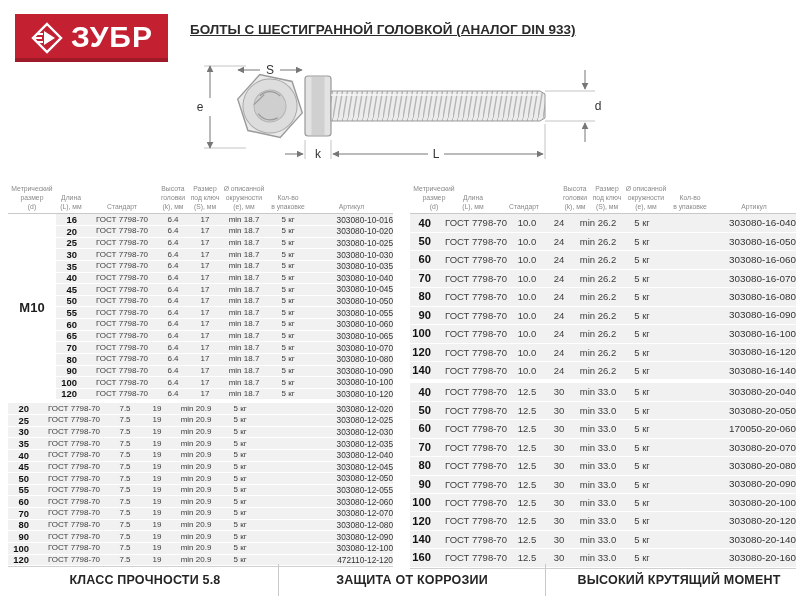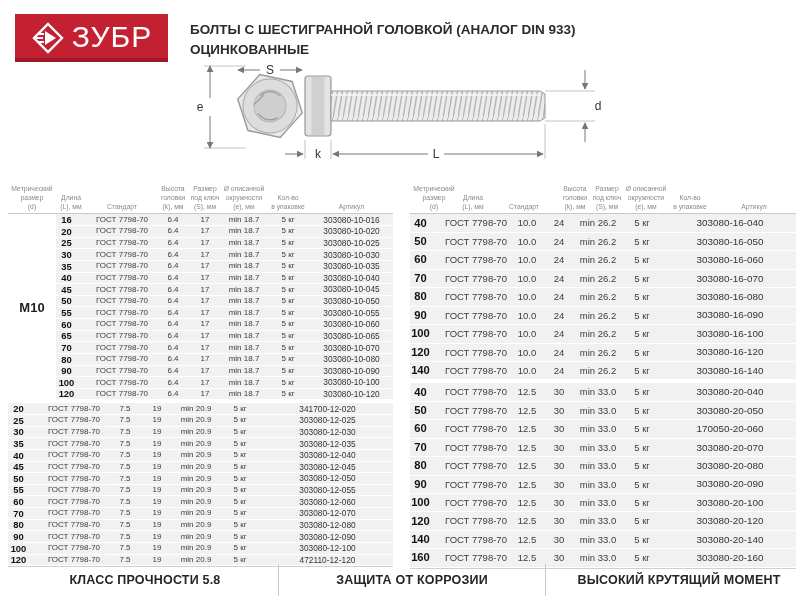--- a/index.html
+++ b/index.html
@@ -8,22 +8,22 @@
     background:#ffffff;font-family:"Liberation Sans",sans-serif;
     -webkit-font-smoothing:antialiased;
   }
   
   .logo{
     position:absolute;left:15px;top:14px;width:153px;height:48px;
     background:var(--brand,#c32032);
     display:flex;align-items:center;justify-content:center;gap:7px;
     box-shadow:inset 0 -4px 0 rgba(0,0,0,.18);
   }
-  .logo-text{color:#fff;font-weight:normal;font-size:30px;letter-spacing:1px;line-height:1;padding-bottom:2px;}
-  .title{position:absolute;left:190px;top:20px;font-weight:bold;font-size:13.5px;color:#2b2b2b;line-height:1.45;}
+  .logo-text{color:#fff;font-weight:bold;font-size:30px;letter-spacing:1px;line-height:1;padding-bottom:2px;}
+  .title{position:absolute;left:190px;top:20px;font-weight:bold;font-size:13.5px;color:#2b2b2b;line-height:1.45;text-decoration:underline;}
   
   .diagram{position:absolute;left:188px;top:58px;width:420px;height:127px;}
   .diagram text{font-family:"Liberation Sans",sans-serif;font-size:12px;fill:#333;}
   
   .btable{position:absolute;top:185px;border-bottom:1px solid #cfcfcf;}
   .t0{left:8px;width:385px;}
   .t1{left:410px;width:386px;}
   .t-head{
     display:grid;grid-template-columns:48px 30px 72px 30px 34px 44px 44px 1fr;
     border-bottom:1px solid #c9c9c9;padding-bottom:2px;min-height:21px;
@@ -38,22 +38,22 @@
     font-weight:bold;font-size:13px;color:#1d1d1d;}
   .sec-rows{flex:1;min-width:0;}
   .t-row{
     display:grid;grid-template-columns:30px 72px 30px 34px 44px 44px 1fr;
     background:var(--rowbg,#f1f1f2);border-bottom:1.6px solid #fff;
     align-items:center;box-sizing:border-box;
   }
   .t0 .t-row{height:11.63px;font-size:8px;}
   .t1 .t-row{height:18.45px;font-size:9.5px;}
   .td{line-height:1;color:#3c3c3c;text-align:center;overflow:hidden;white-space:nowrap;}
-  .c0{font-weight:bold;color:#111;padding-right:9px;font-size:1.18em;}
-  .c6{font-size:1.04em;color:#333;}
+  .c0{font-weight:bold;color:#111;text-align:right;padding-right:9px;font-size:1.18em;}
+  .c6{font-size:1.04em;color:#333;text-align:right;}
   
   footer{position:absolute;left:12px;top:564px;width:800px;height:32px;display:flex;}
   .fcell{flex:1;display:flex;align-items:center;justify-content:center;
     font-weight:bold;font-size:12.5px;color:#252525;letter-spacing:.2px;}
   .fcell + .fcell{border-left:1px solid #c9c9c9;}
 </style>
 </head>
 <body>
 
 <div class="logo">
@@ -62,21 +62,20 @@
     <path d="M14,10 L25,17 L14,24 Z" fill="#ffffff"></path>
     <line x1="6" y1="13" x2="13" y2="13" stroke="#ffffff" stroke-width="2"></line>
     <line x1="5" y1="17" x2="12" y2="17" stroke="#ffffff" stroke-width="2"></line>
     <line x1="6" y1="21" x2="13" y2="21" stroke="#ffffff" stroke-width="2"></line>
   </svg>
   <span class="logo-text">ЗУБР</span>
 </div>
 
 <div class="title">
   <div>БОЛТЫ С ШЕСТИГРАННОЙ ГОЛОВКОЙ (АНАЛОГ DIN 933)</div>
-  <div>ОЦИНКОВАННЫЕ</div>
 </div>
 
 <svg class="diagram" viewBox="0 0 420 127">
   <defs>
     <marker id="arr" viewBox="0 0 10 10" refX="9" refY="5" markerWidth="7" markerHeight="7" orient="auto-start-reverse">
       <path d="M0,0 L10,5 L0,10 z" fill="#777"></path>
     </marker>
     <pattern id="thr" patternUnits="userSpaceOnUse" width="5" height="30">
       <rect width="5" height="30" fill="#ececec"></rect>
       <line x1="0" y1="30" x2="5" y2="0" stroke="#b5b5b5" stroke-width="1.4"></line>
@@ -306,21 +305,21 @@
       </div>
       <div class="sec">
         <div class="sec-rows">
           <div class="t-row">
             <div class="td c0">20</div>
             <div class="td c1">ГОСТ 7798-70</div>
             <div class="td c2">7.5</div>
             <div class="td c3">19</div>
             <div class="td c4">min 20.9</div>
             <div class="td c5">5 кг</div>
-            <div class="td c6">341700-12-020</div>
+            <div class="td c6">303080-12-020</div>
           </div>
           <div class="t-row">
             <div class="td c0">25</div>
             <div class="td c1">ГОСТ 7798-70</div>
             <div class="td c2">7.5</div>
             <div class="td c3">19</div>
             <div class="td c4">min 20.9</div>
             <div class="td c5">5 кг</div>
             <div class="td c6">303080-12-025</div>
           </div>

